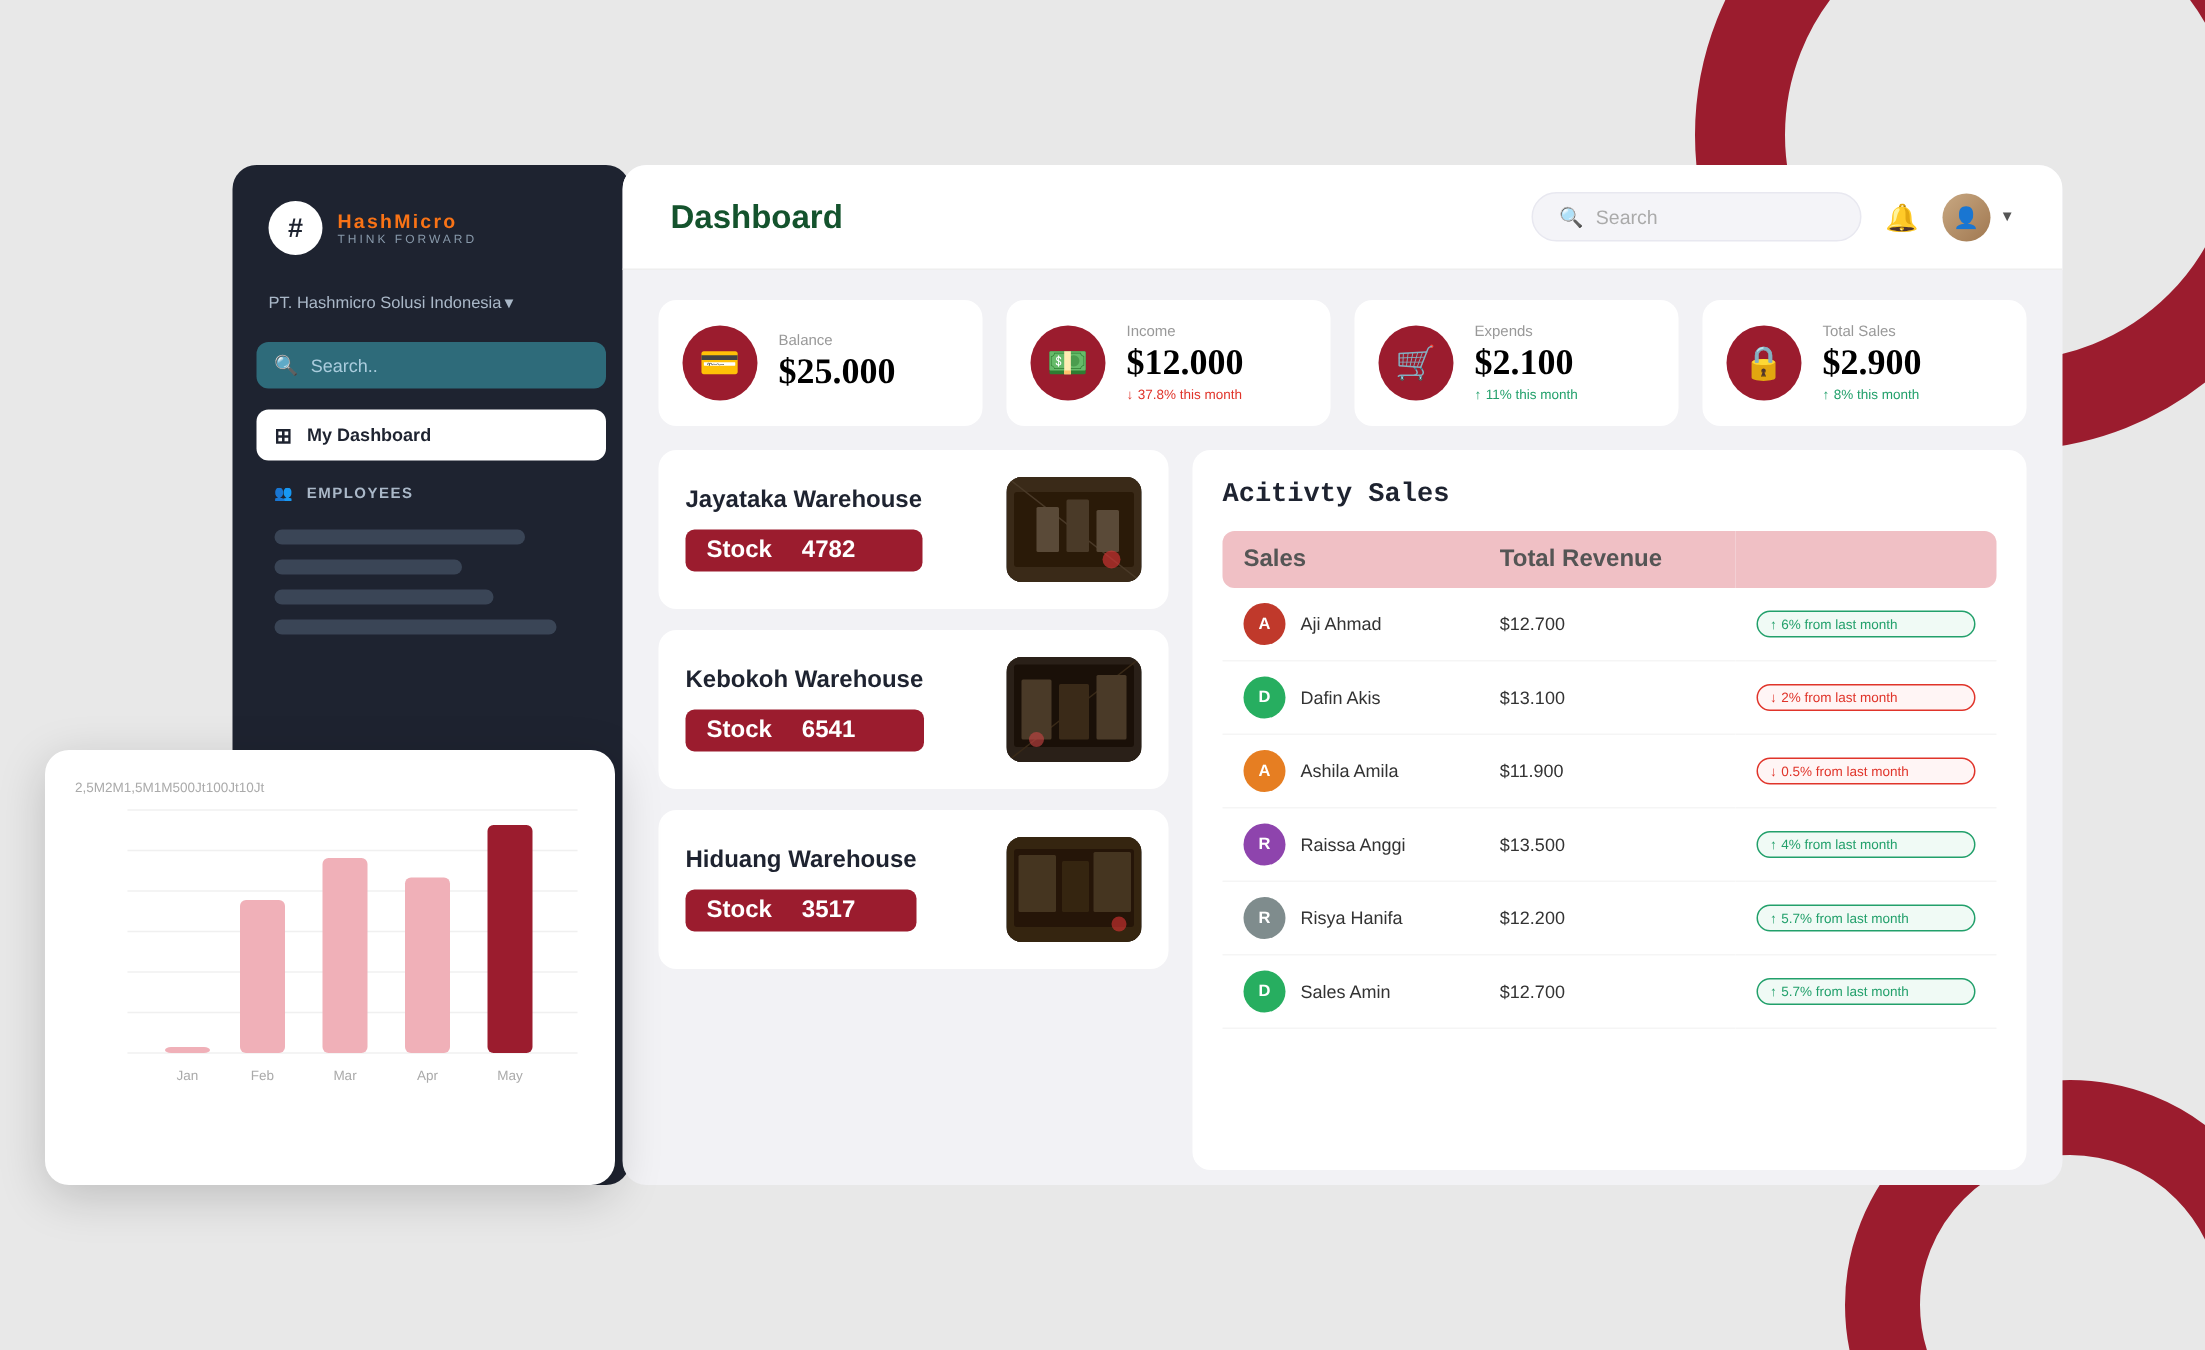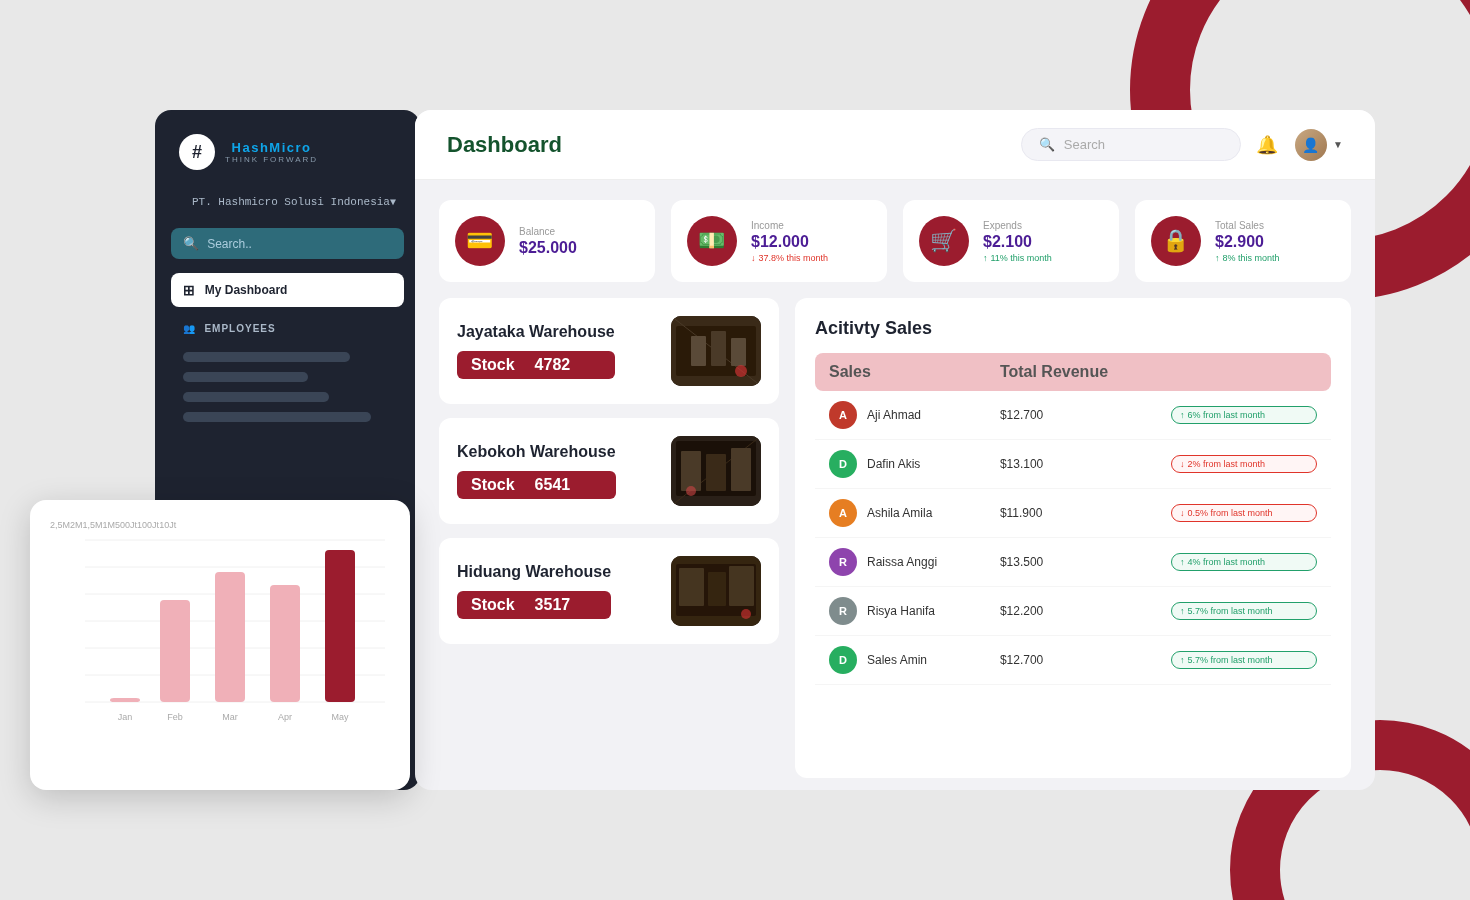--- a/index.html
+++ b/index.html
@@ -74,40 +74,38 @@
       font-weight: bold;
       color: #1e2330;
     }
 
     .logo-text {
       display: flex;
       flex-direction: column;
     }
 
     .logo-title {
-      color: #0ea5e9;
+      color: #f97316;
       font-size: 13px;
       font-weight: 800;
       letter-spacing: 1.5px;
-      text-align: center;
     }
 
     .logo-sub {
       color: #8899aa;
       font-size: 8px;
       letter-spacing: 2px;
     }
 
     .company-selector {
       display: flex;
       align-items: center;
-      justify-content: flex-end;
+      justify-content: flex-start;
       padding: 6px 8px;
       margin-bottom: 14px;
-      font-family: Liberation Mono, monospace;
     }
 
     .company-name {
       color: #aab8c8;
       font-size: 11px;
     }
 
     .company-arrow {
       color: #aab8c8;
       font-size: 10px;
@@ -331,23 +329,24 @@
       flex-direction: column;
     }
 
     .stat-label {
       font-size: 10px;
       color: #999;
       margin-bottom: 2px;
     }
 
     .stat-value {
-      font-size: 16px;
+      font-size: 24px;
       font-weight: 700;
-      color: #4c1d95;
+      color: #000000;
+      font-family: Liberation Serif, serif;
     }
 
     .stat-change {
       font-size: 9px;
       display: flex;
       align-items: center;
       gap: 3px;
       margin-top: 2px;
     }
 
@@ -431,20 +430,21 @@
       border-radius: 12px;
       padding: 20px;
       height: 100%;
     }
 
     .activity-title {
       font-size: 18px;
       font-weight: 700;
       color: #1e2330;
       margin-bottom: 14px;
+      font-family: Liberation Mono, monospace;
     }
 
     .activity-table {
       width: 100%;
       border-collapse: collapse;
     }
 
     .activity-table thead tr th {
       background: #f0c0c5;
       padding: 10px 14px;

